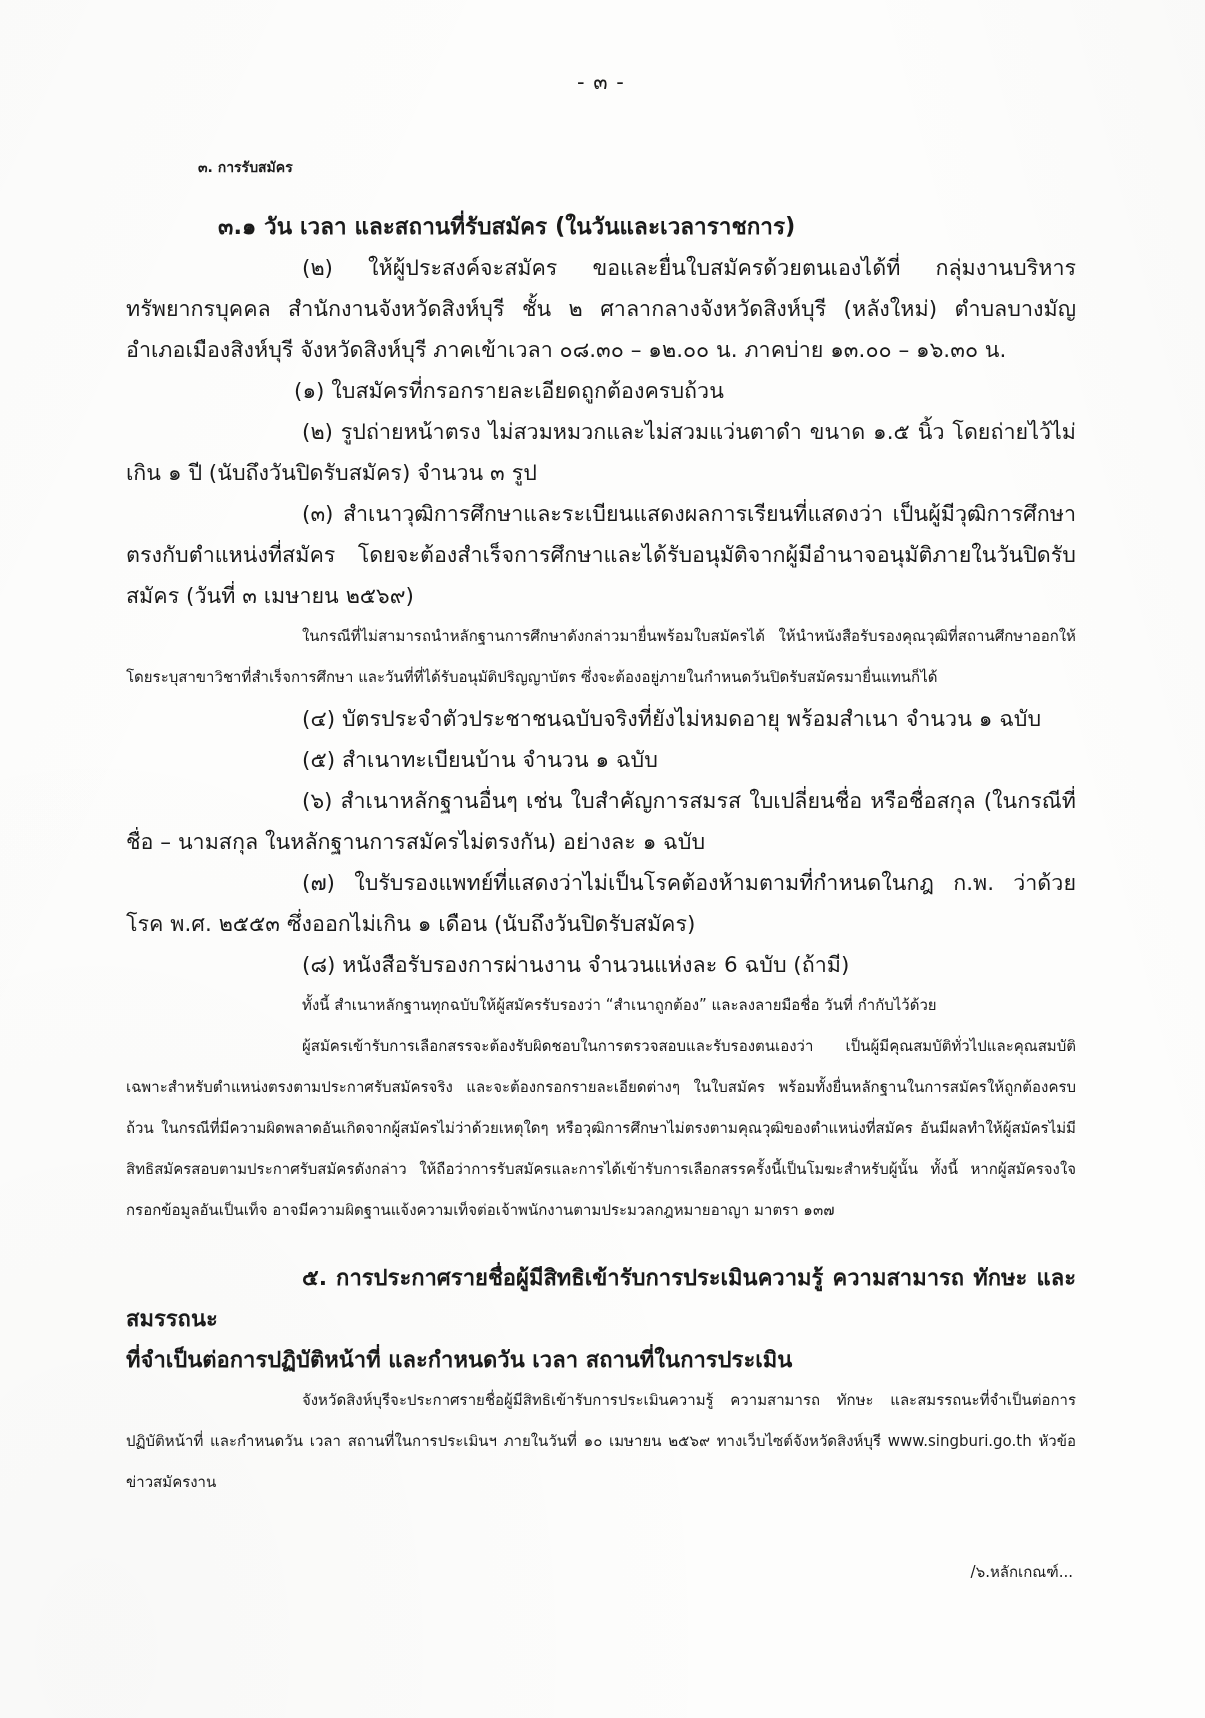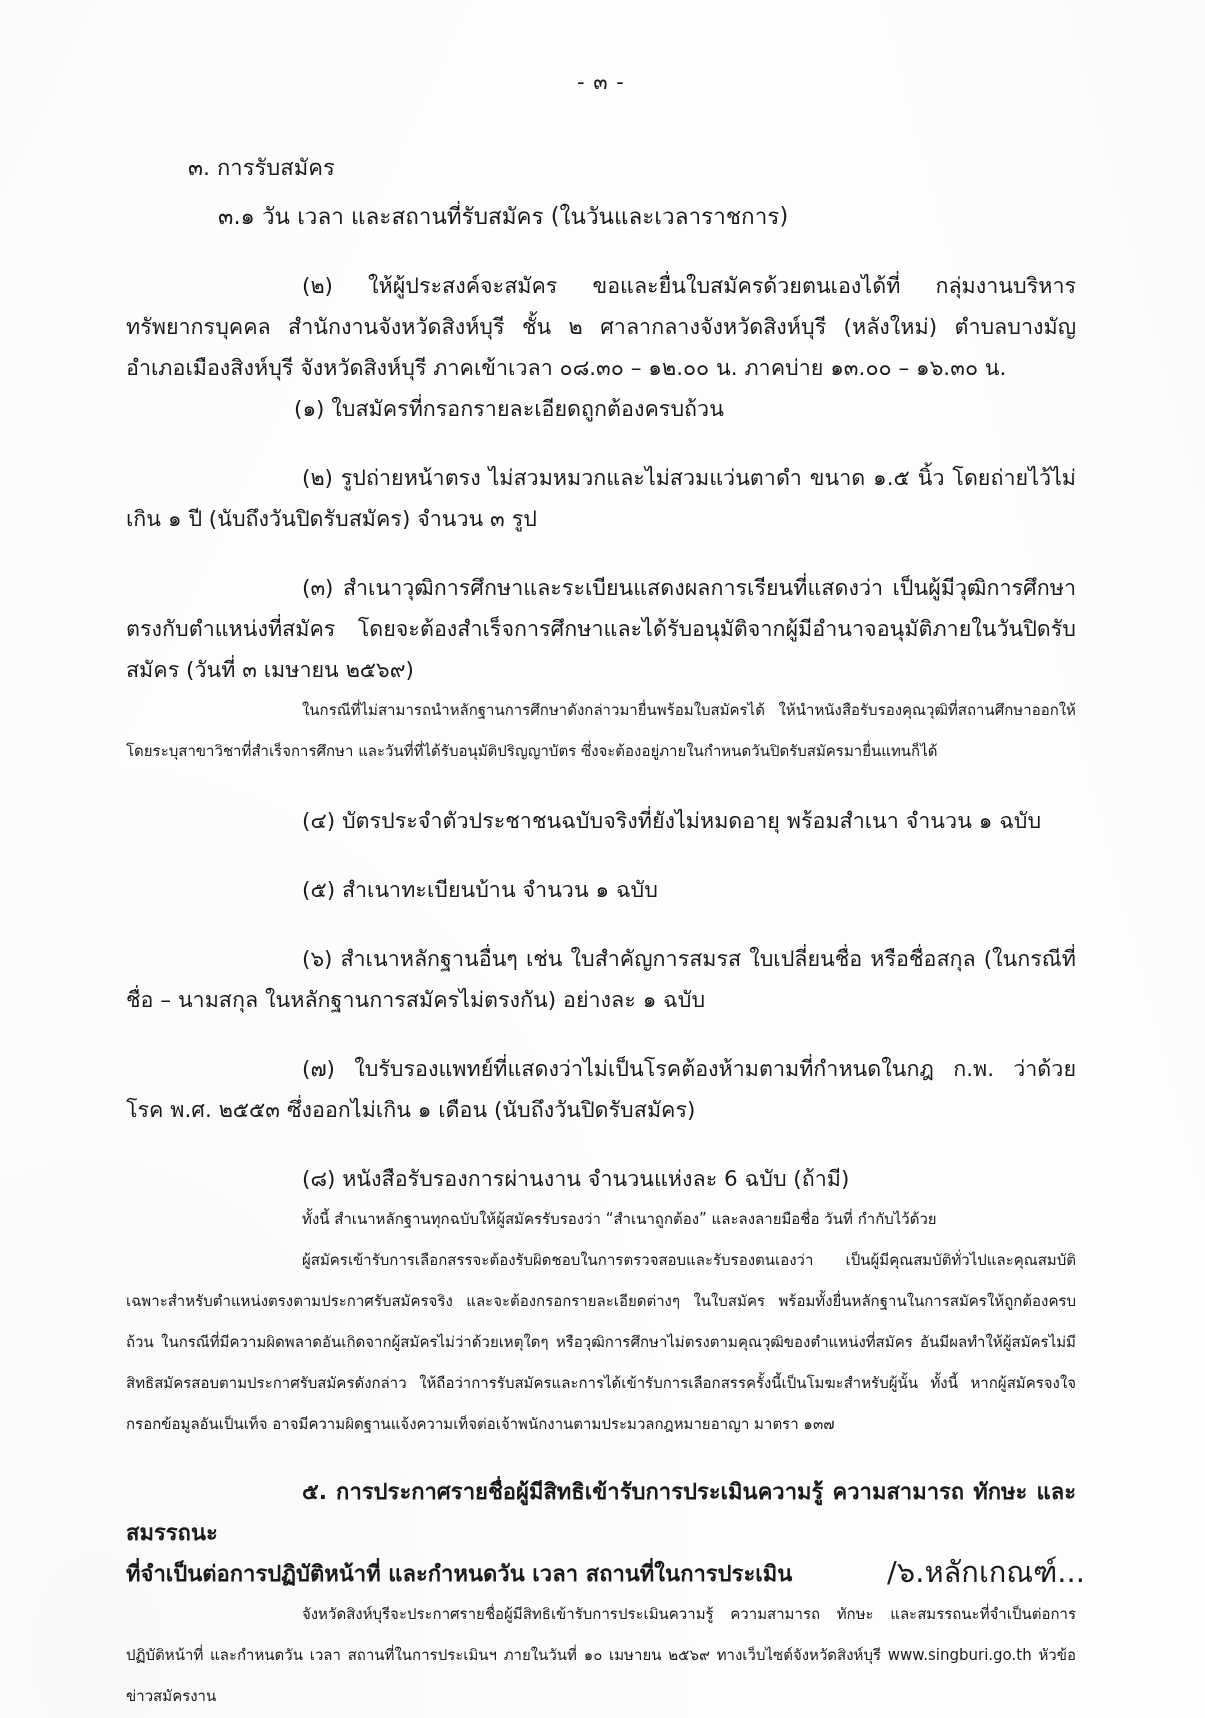--- a/index.html
+++ b/index.html
@@ -40,29 +40,29 @@
 
   .page-number {
     text-align: center;
     font-size: 21px;
     letter-spacing: 1px;
     margin: 0 0 52px 0;
     line-height: 1.2;
   }
 
   .heading-1 {
-    font-weight: normal;
-    font-size: 22px;
+    font-weight: bold;
+    font-size: 14px;
     line-height: 41px;
-    margin: 8px;
+    margin: 18px;
     padding-left: 54px;
   }
 
   .heading-2 {
-    font-weight: normal;
+    font-weight: bold;
     font-size: 22.5px;
     line-height: 41px;
     margin: 0;
     padding-left: 92px;
   }
 
   .heading-sec {
     font-weight: bold;
     font-size: 22px;
     line-height: 41px;
@@ -83,37 +83,37 @@
   
   .item {
     font-size: 21.5px;
     line-height: 41px;
     margin: 0;
     text-indent: 168px;
     text-align: justify;
     text-justify: inter-word;
   }
 
-  .item.tall { text-indent: 176px; margin-top: 28px; }
+  .item.tall { text-indent: 176px; }
 
   .para {
     font-size: 15px;
     line-height: 41px;
     margin: 0;
     text-indent: 176px;
     text-align: justify;
     text-justify: inter-word;
   }
   .spacer-md { height: 26px; }
 
   .footer-note {
     position: absolute;
-    right: 120px;
+    right: 132px;
     top: 1556px;
-    font-size: 29px;
+    font-size: 15px;
     line-height: 32px;
     white-space: nowrap;
   }
 </style>
 </head>
 <body>
 
 <div class="page">
   <div class="scan-tint"></div>
 

